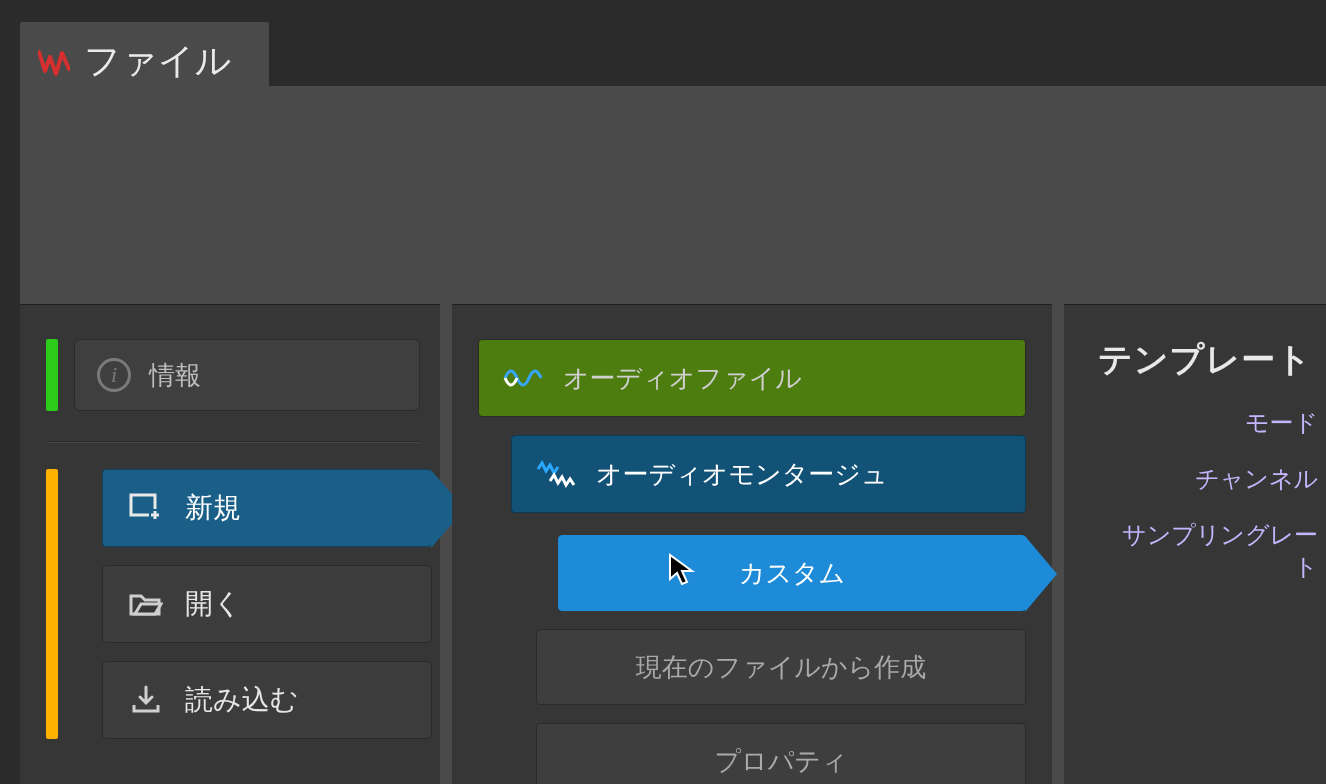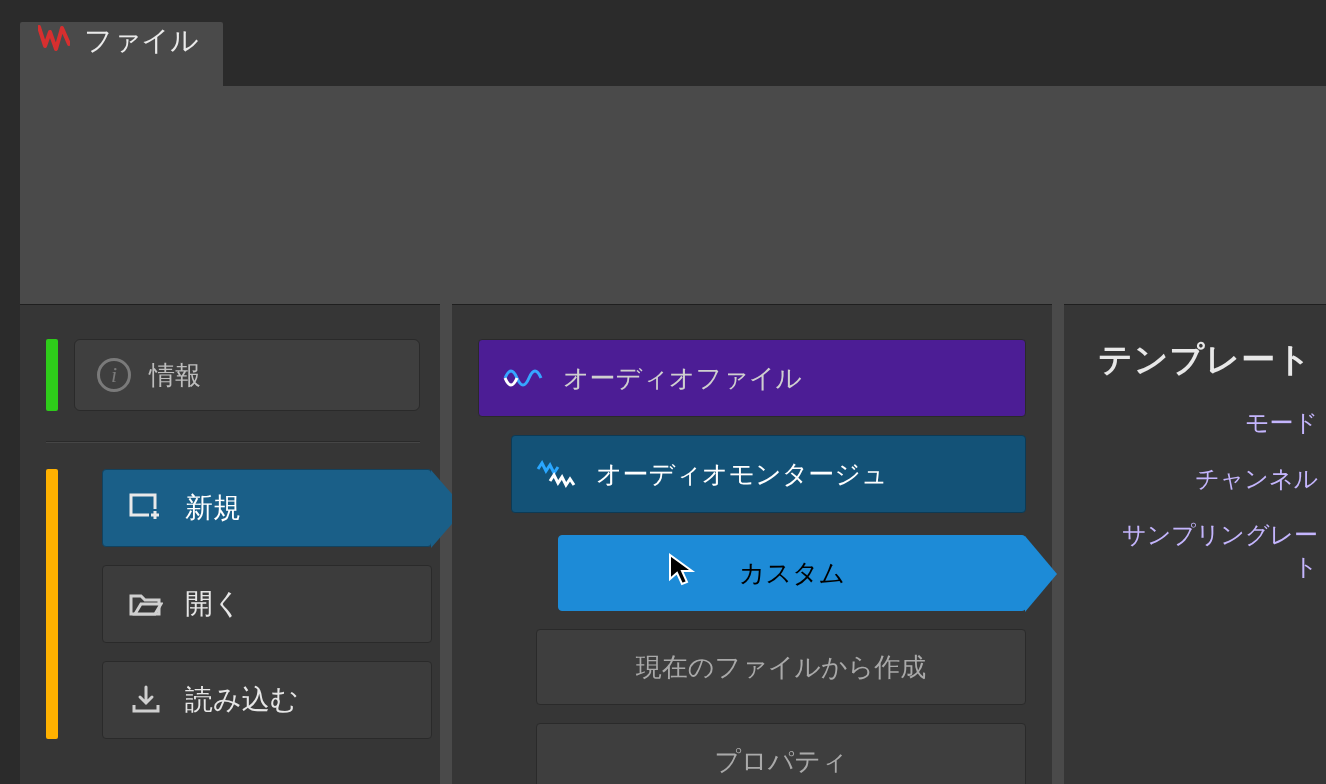--- a/index.html
+++ b/index.html
@@ -11,25 +11,25 @@
     position: relative;
   }
 
   
   .tabbar {
     position: absolute;
     left: 20px; top: 22px;
     display: flex;
   }
   .tab {
-    display: flex; align-items: flex-start;
+    display: flex; align-items: flex-end;
     background: #4a4a4a;
     height: 64px;
-    padding: 0 24px 0 18px;
-    font-size: 28px;
+    padding: 0 38px 0 18px;
+    font-size: 36px;
     color: #eaeaea;
     border-radius: 2px 2px 0 0;
   }
   .tab svg { margin-right: 14px; }
 
   
   .workspace {
     position: absolute;
     left: 20px; right: 0; top: 86px; bottom: 0;
     background: #4a4a4a;
@@ -137,21 +137,21 @@
 
   
   .mid-list {
     display: flex; flex-direction: column;
     gap: 18px;
     padding: 34px 26px 0 26px;
   }
   .opt {
     position: relative;
     height: 78px;
-    background: #4c1d95;
+    background: #4d7c0f;
     border: 1px solid #2a2a2a;
     border-radius: 4px;
     display: flex; align-items: center;
     padding: 0 24px;
     font-size: 26px;
     color: #cfcfcf;
     cursor: pointer;
   }
   .opt .icon {
     width: 44px; display:flex; align-items:center; margin-right: 16px;
@@ -176,21 +176,21 @@
     border: 1px solid #2a2a2a;
     border-radius: 4px;
     display: flex; align-items: center; justify-content: center;
     font-size: 26px;
     color: #a9a9a9;
     cursor: pointer;
   }
   .sub.selected {
     background: #1d8bd7;
     border-color: #1d8bd7;
-    color: #000000;
+    color: #ffffff;
     margin-left: 22px;
   }
   .sub.selected::after {
     content: "";
     position: absolute;
     right: -32px; top: 0;
     width: 0; height: 0;
     border-top: 38px solid transparent;
     border-bottom: 38px solid transparent;
     border-left: 32px solid #1d8bd7;

